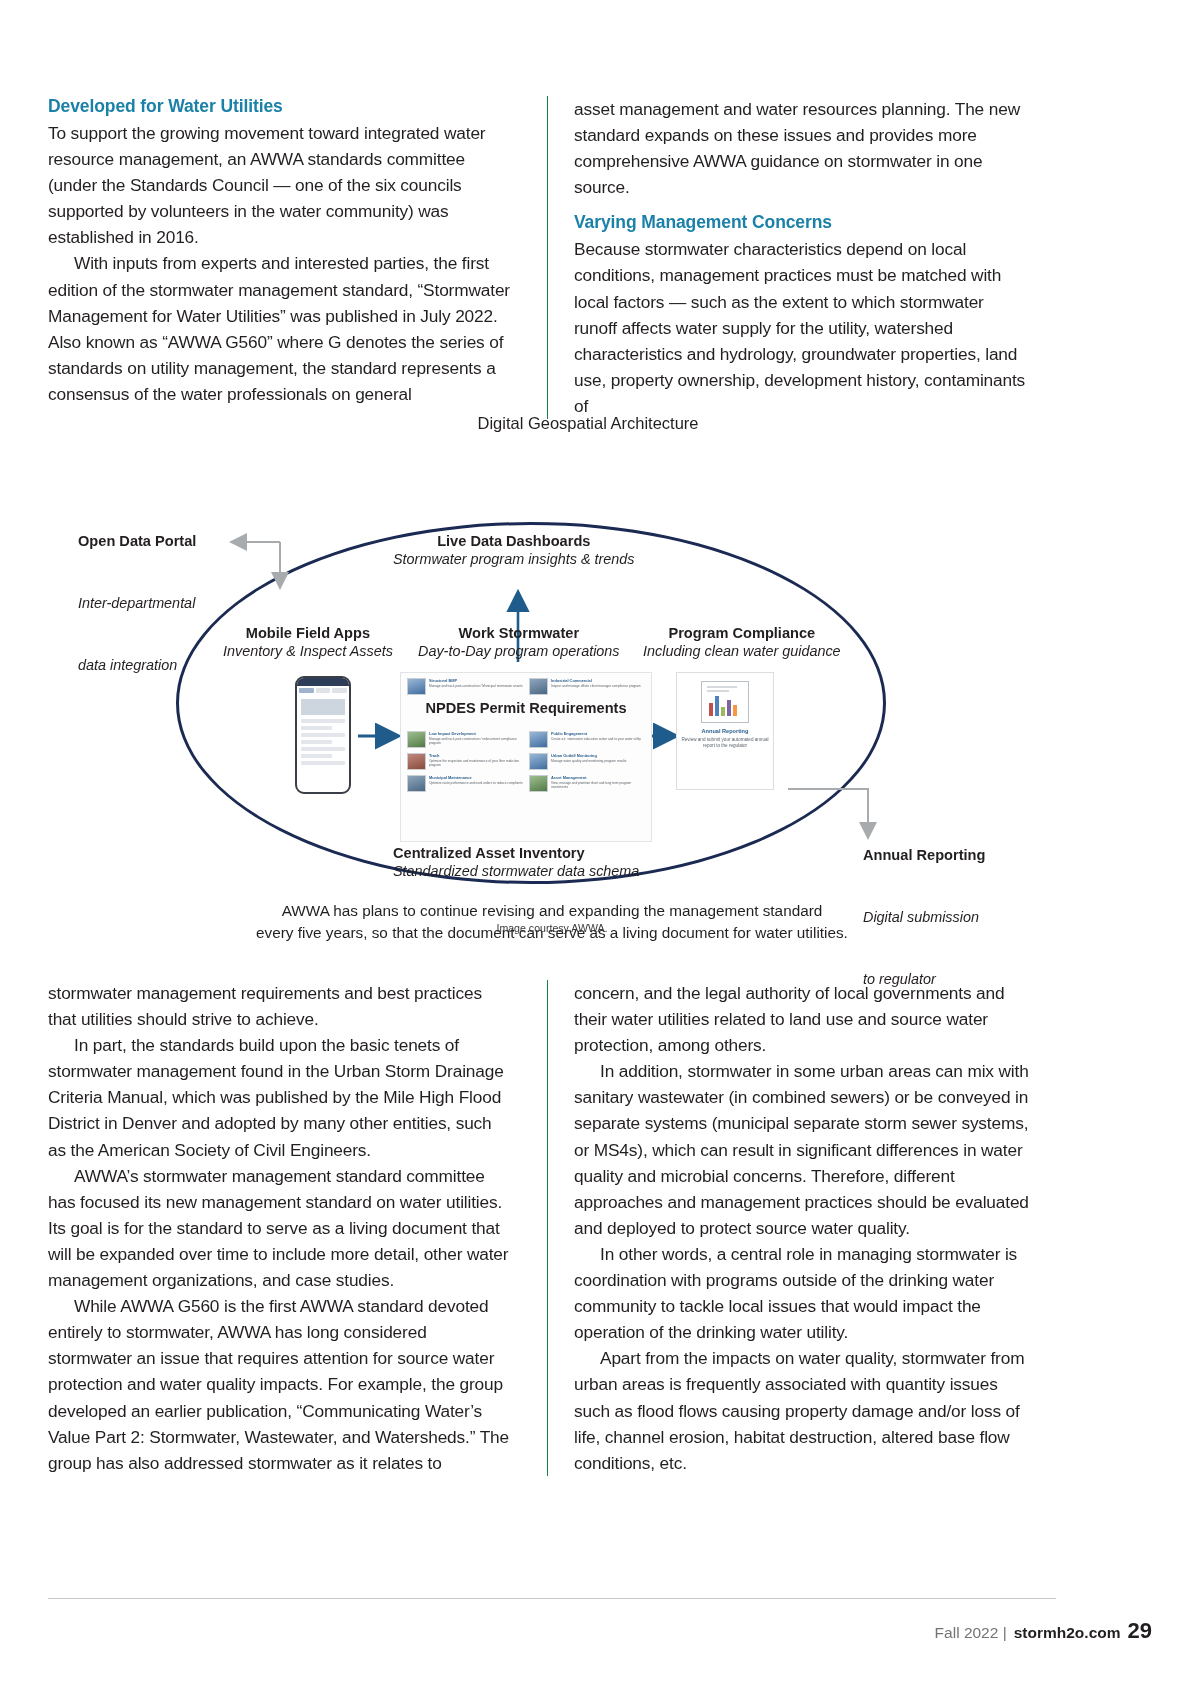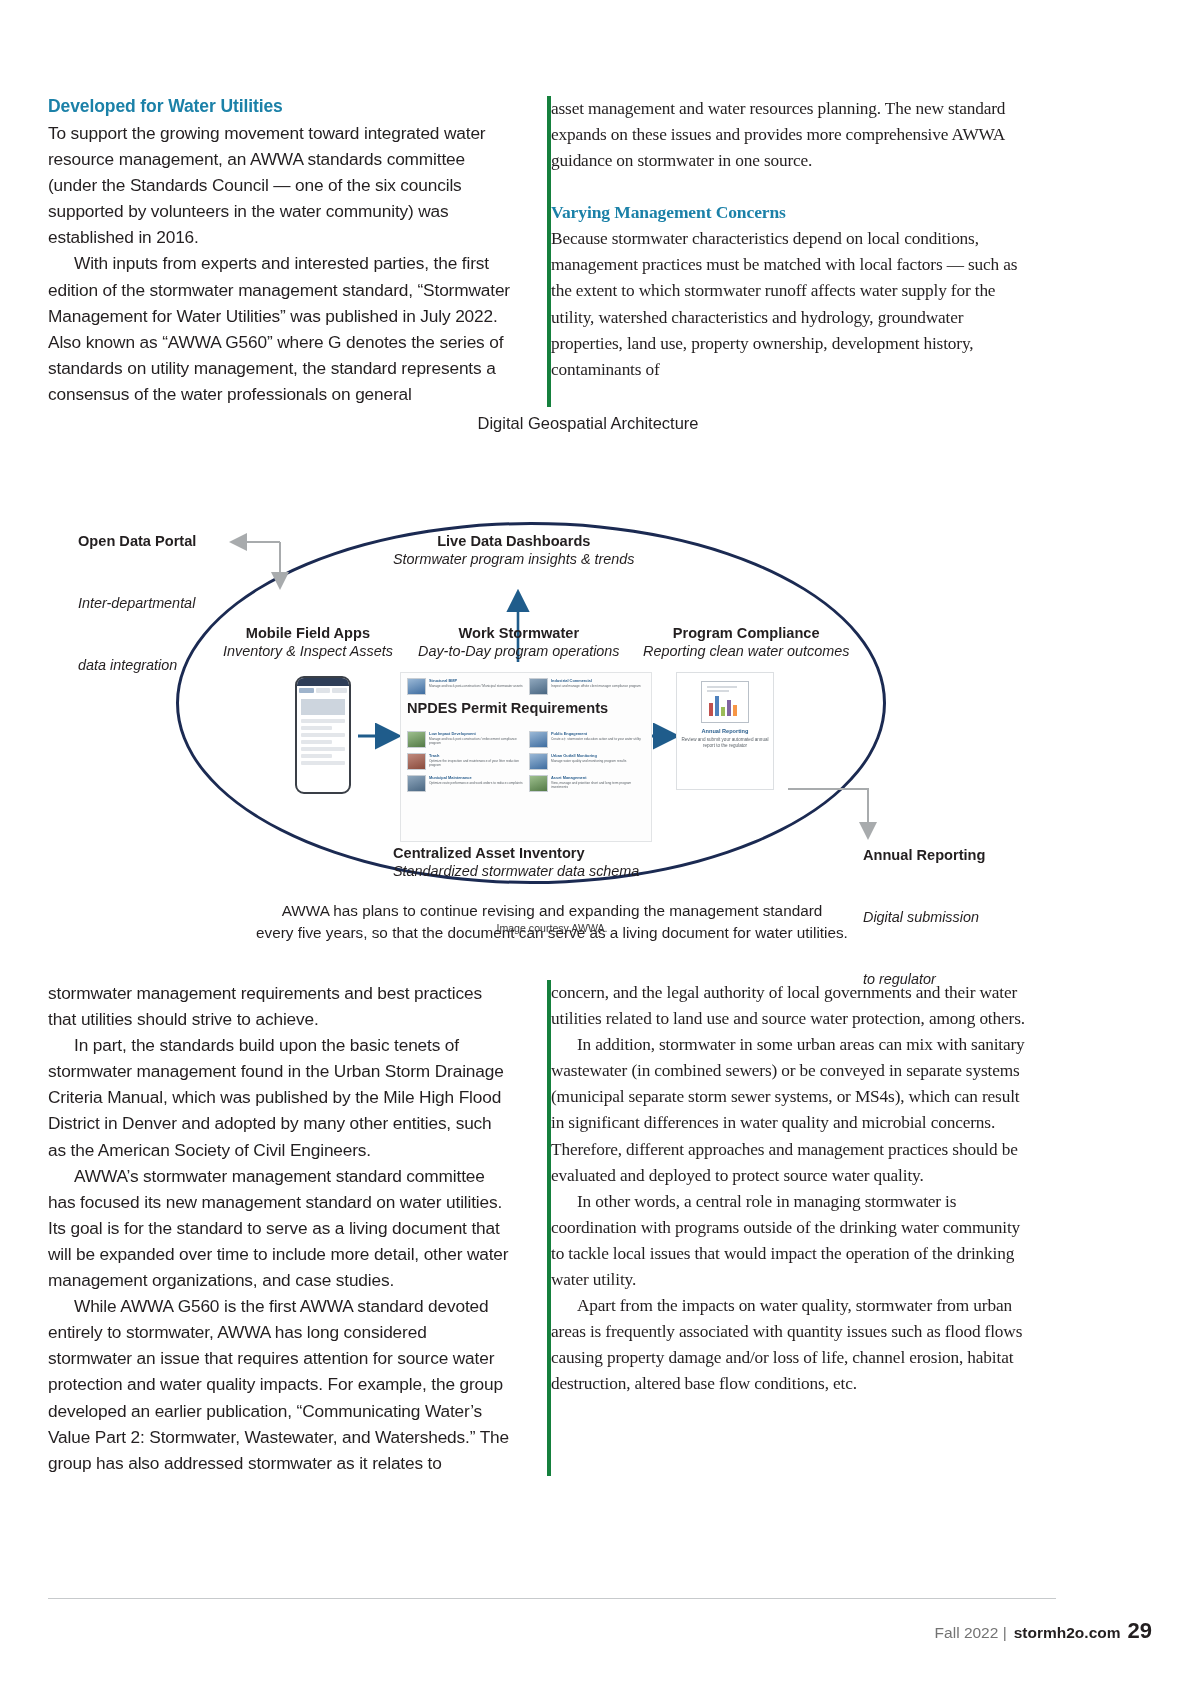--- a/index.html
+++ b/index.html
@@ -29,32 +29,32 @@
     width: 1008px;
     display: flex;
     gap: 0px;
   }
   .col {
     width: 483px;
     box-sizing: border-box;
   }
   .col.left { padding-right: 20px; }
   .col.right {
-    border-left: 4px solid #15803d;
+    padding-left: 26px;
+    border-left: 1px solid #15803d;
     margin-left: 16px;
-    font-family: Liberation Serif, serif;
   }
   h2.section-head {
     color: #1b81a8;
     font-size: 17.5px;
     font-weight: bold;
     margin: 0 0 3px 0;
     letter-spacing: -0.1px;
   }
-  h2.section-head.spaced { margin-top: 28px; }
+  h2.section-head.spaced { margin-top: 12px; }
   p.body {
     font-size: 17.3px;
     line-height: 26.1px;
     margin: 0;
     letter-spacing: -0.15px;
   }
   p.body.indent { text-indent: 26px; }
 
   
   .figure {
@@ -162,21 +162,21 @@
   .cg-ic.g { background: linear-gradient(160deg,#9dbf8e,#537a46); }
   .cg-ic.r { background: linear-gradient(160deg,#c08a7e,#8a4b3c); }
   .cg-ic.b { background: linear-gradient(160deg,#9ab8d6,#3f6da0); }
   .cg-tx { flex: 1; }
   .cg-h {
     font-size: 3.9px; color: #2b5f8e; font-weight: bold;
     line-height: 5px; margin-bottom: 1px;
   }
   .cg-p { font-size: 3.2px; color: #5c6369; line-height: 4.2px; }
   .npdes-title {
-    text-align: left;
+    text-align: center;
     font-size: 14.6px;
     font-weight: bold;
     margin: 4px 0 15px 0;
   }
 
   
   .rptcard {
     position: absolute;
     left: 628px;
     top: 208px;
@@ -323,21 +323,21 @@
         <div class="s">Inventory &amp; Inspect Assets</div>
       </div>
 
       <div class="lbl lbl-work">
         <div class="t">Work Stormwater</div>
         <div class="s">Day-to-Day program operations</div>
       </div>
 
       <div class="lbl lbl-program">
         <div class="t">Program Compliance</div>
-        <div class="s">Reporting clean water outcomes</div>
+        <div class="s">Including clean water guidance</div>
       </div>
 
       <div class="lbl lbl-central">
         <div class="t">Centralized Asset Inventory</div>
         <div class="s">Standardized stormwater data schema</div>
       </div>
 
       <div class="lbl lbl-annual wrap">
         <div class="t">Annual Reporting</div>
         <div class="s">Digital submission</div>

